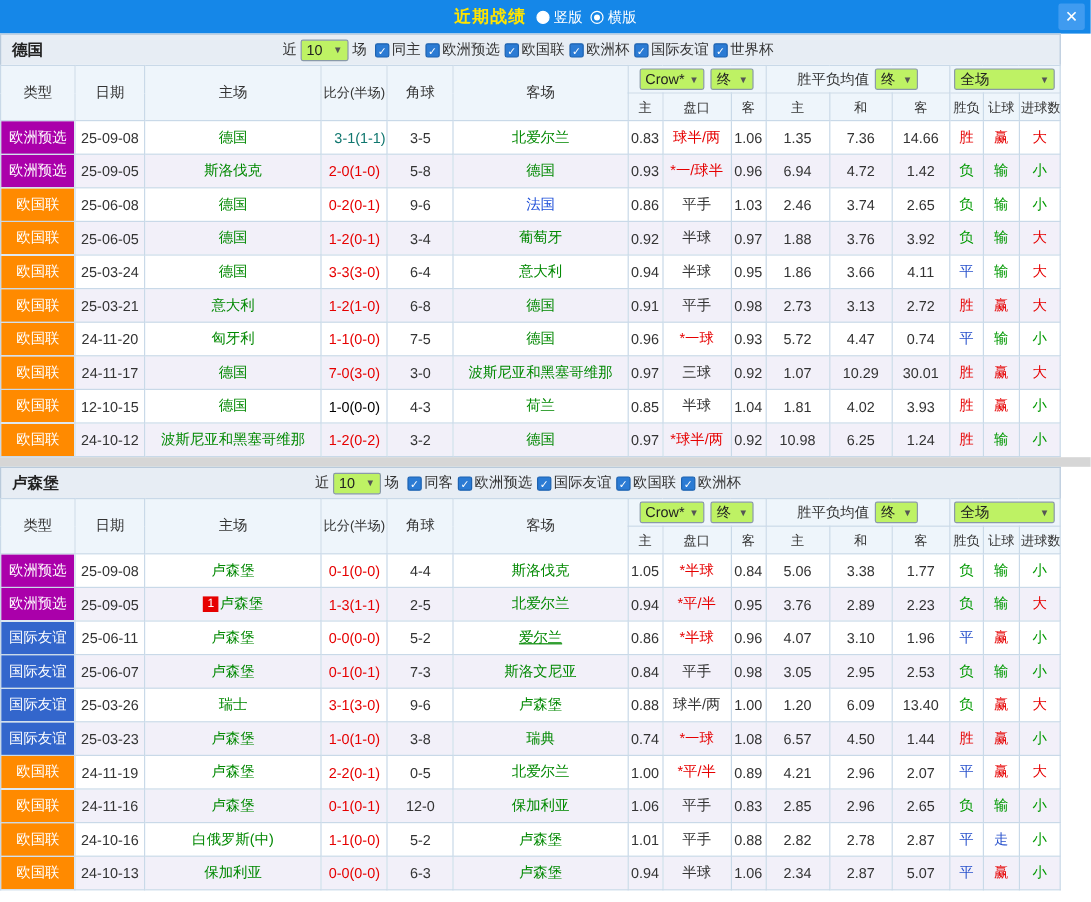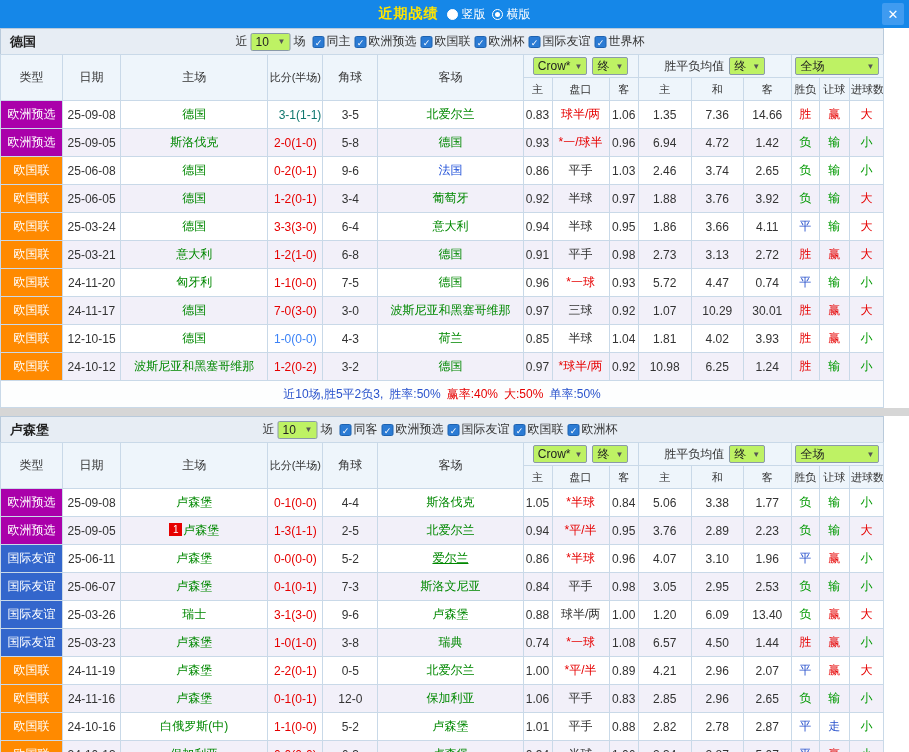--- a/index.html
+++ b/index.html
@@ -330,21 +330,21 @@
             <td>10.29</td>
             <td>30.01</td>
             <td style="color: rgb(230, 0, 0);">胜</td>
             <td style="color: rgb(230, 0, 0);">赢</td>
             <td style="color: rgb(230, 0, 0);">大</td>
           </tr>
           <tr>
             <td class="type" style="background: rgb(255, 138, 0);">欧国联</td>
             <td>12-10-15</td>
             <td style="color: rgb(0, 136, 0);"><span>德国</span></td>
-            <td class="score" style="color: #3b82f6;">1-0(0-0)</td>
+            <td class="score" style="color: #000000;">1-0(0-0)</td>
             <td>4-3</td>
             <td style="color: rgb(0, 136, 0);">荷兰</td>
             <td>0.85</td>
             <td style="color: rgb(51, 51, 51);">半球</td>
             <td>1.04</td>
             <td>1.81</td>
             <td>4.02</td>
             <td>3.93</td>
             <td style="color: rgb(230, 0, 0);">胜</td>
             <td style="color: rgb(230, 0, 0);">赢</td>
@@ -363,27 +363,20 @@
             <td>10.98</td>
             <td>6.25</td>
             <td>1.24</td>
             <td style="color: rgb(230, 0, 0);">胜</td>
             <td style="color: rgb(0, 153, 0);">输</td>
             <td style="color: rgb(0, 153, 0);">小</td>
           </tr>
         </tbody>
     </table>
 
-    <div class="summary">
-        <span style="color: rgb(41, 82, 204);">近10场,胜5平2负3,</span>
-        <span style="color: rgb(41, 82, 204);">胜率:50%</span>
-        <span style="color: rgb(230, 0, 0);">赢率:40%</span>
-        <span style="color: rgb(230, 0, 0);">大:50%</span>
-        <span style="color: rgb(41, 82, 204);">单率:50%</span>
-      </div>
   </div>
 
   <div class="divider"></div>
 
   <div class="section">
     <div class="sec-head">
       <span class="team-name">卢森堡</span>
       <span class="filters">
         <span>近</span>
         <span class="sel w-count">

